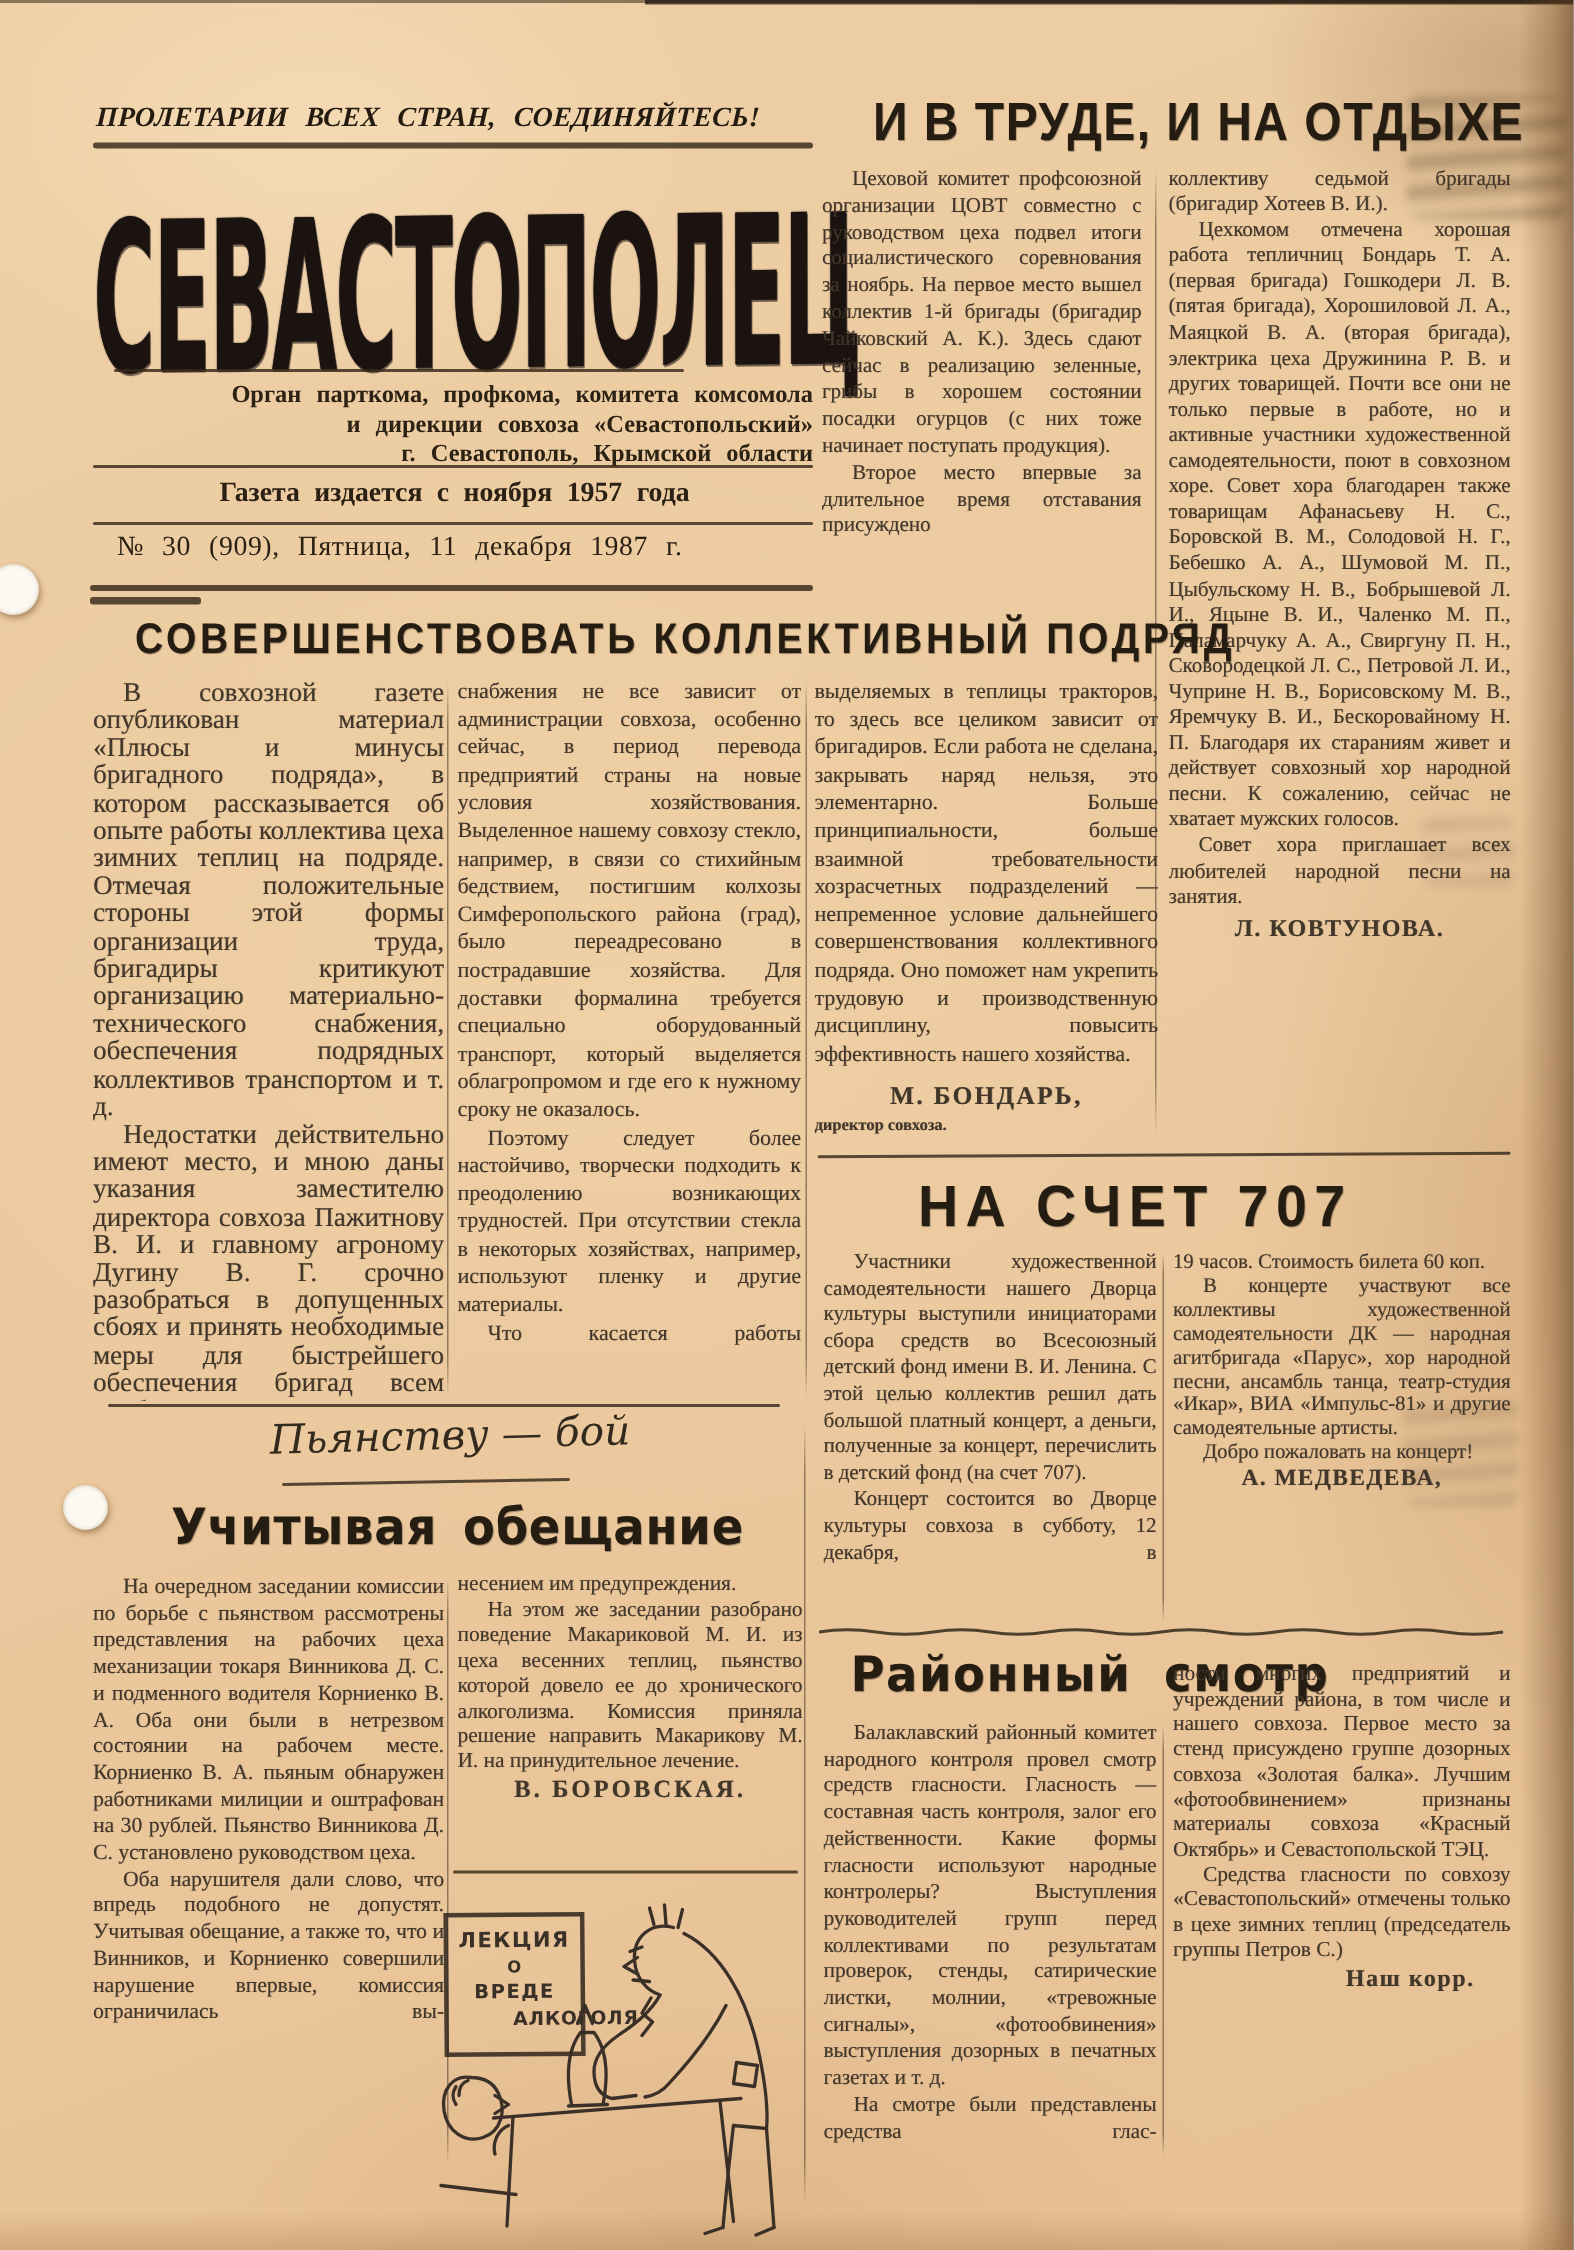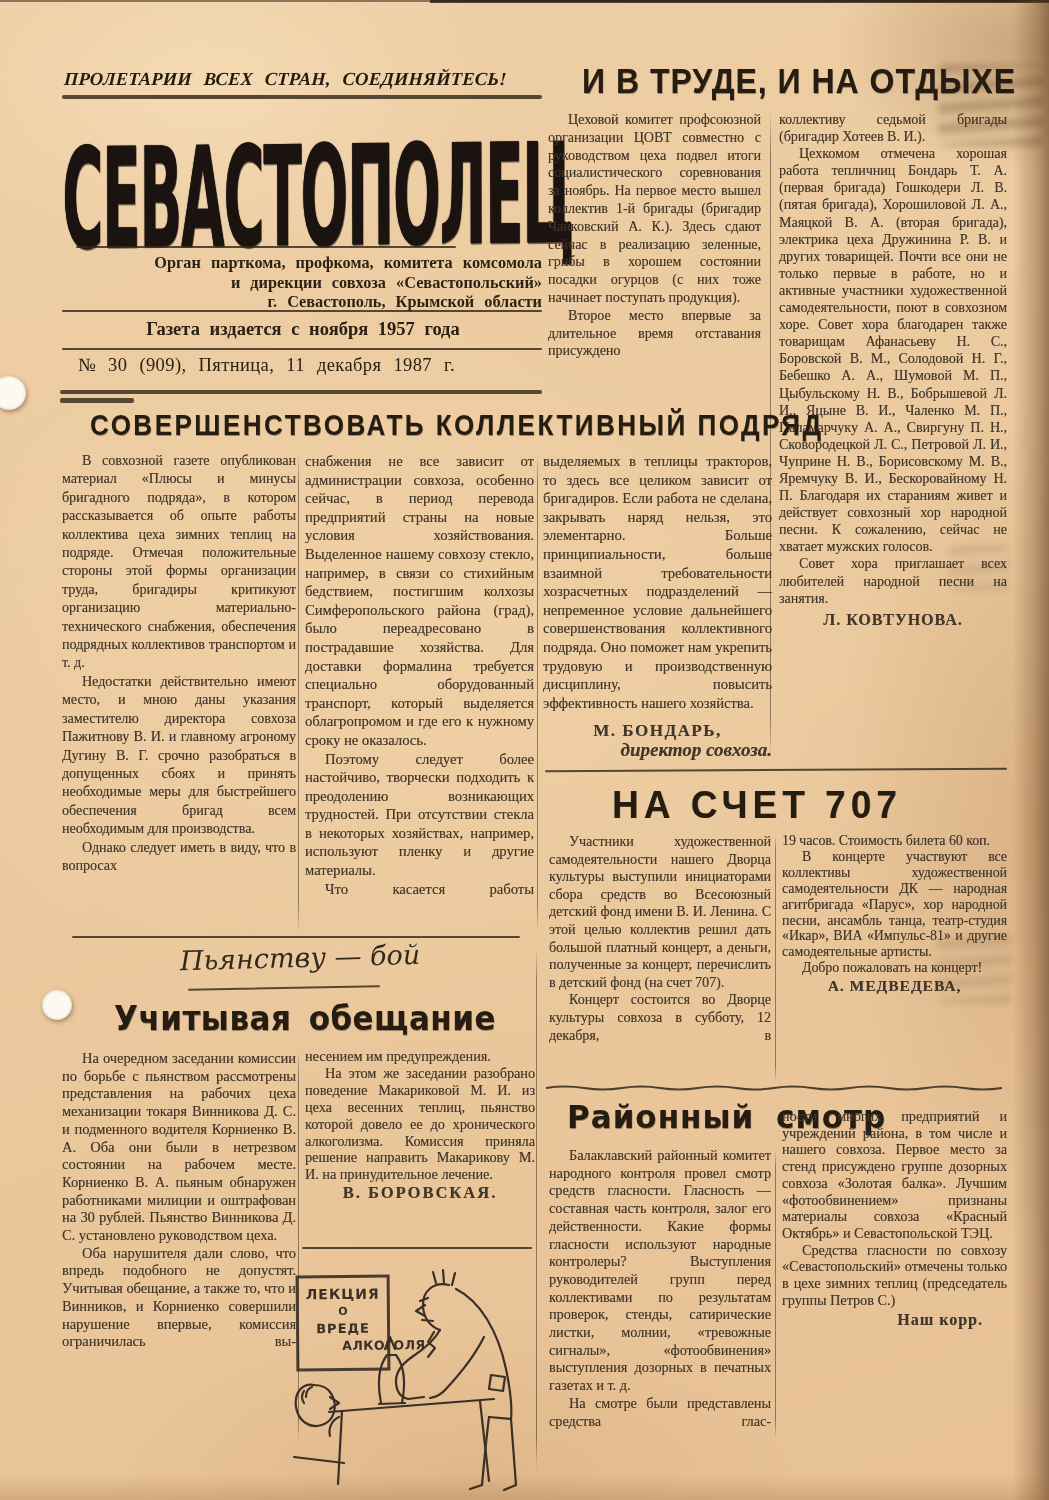--- a/index.html
+++ b/index.html
@@ -122,36 +122,36 @@
   <div class="col" style="left:779px;top:111px;width:228px;height:650px;font-size:14px;line-height:17.1px;">
     <p class="cont">коллективу седьмой бригады (бригадир Хотеев В. И.).</p>
     <p>Цехкомом отмечена хорошая работа тепличниц Бондарь Т. А. (первая бригада) Гошкодери Л. В. (пятая бригада), Хорошиловой Л. А., Маяцкой В. А. (вторая бригада), электрика цеха Дружинина Р. В. и других товарищей. Почти все они не только первые в работе, но и активные участники художественной самодеятельности, поют в совхозном хоре. Совет хора благодарен также товарищам Афанасьеву Н. С., Боровской В. М., Солодовой Н. Г., Бебешко А. А., Шумовой М. П., Цыбульскому Н. В., Бобрышевой Л. И., Яцыне В. И., Чаленко М. П., Паламарчуку А. А., Свиргуну П. Н., Сковородецкой Л. С., Петровой Л. И., Чуприне Н. В., Борисовскому М. В., Яремчуку В. И., Бескоровайному Н. П. Благодаря их стараниям живет и действует совхозный хор народной песни. К сожалению, сейчас не хватает мужских голосов.</p>
     <p>Совет хора приглашает всех любителей народной песни на занятия.</p>
     <p class="sig" style="text-align:center;font-size:16px;letter-spacing:1px;margin-top:4px;">Л. КОВТУНОВА.</p>
   </div>
   <div class="vr" style="left:770px;top:112px;height:645px;"></div>
 
   <div class="headline" style="left:90px;top:409px;font-size:26px;letter-spacing:2.5px;transform:scaleY(1.1);transform-origin:top left;">СОВЕРШЕНСТВОВАТЬ КОЛЛЕКТИВНЫЙ ПОДРЯД</div>
 
-  <div class="col" style="left:62px;top:452px;width:234px;height:482px;font-size:14px;line-height:18.4px;">
+  <div class="col" style="left:62px;top:452px;width:234px;height:482px;font-size:18px;line-height:18.4px;">
     <p>В совхозной газете опубликован материал «Плюсы и минусы бригадного подряда», в котором рассказывается об опыте работы коллектива цеха зимних теплиц на подряде. Отмечая положительные стороны этой формы организации труда, бригадиры критикуют организацию материально-технического снабжения, обеспечения подрядных коллективов транспортом и т. д.</p>
     <p>Недостатки действительно имеют место, и мною даны указания заместителю директора совхоза Пажитнову В. И. и главному агроному Дугину В. Г. срочно разобраться в допущенных сбоях и принять необходимые меры для быстрейшего обеспечения бригад всем необходимым для производства.</p>
     <p class="spread">Однако следует иметь в виду, что в вопросах</p>
   </div>
 
   <div class="col" style="left:305px;top:452px;width:229px;height:482px;font-size:14.6px;line-height:18.6px;">
     <p class="cont">снабжения не все зависит от администрации совхоза, особенно сейчас, в период перевода предприятий страны на новые условия хозяйствования. Выделенное нашему совхозу стекло, например, в связи со стихийным бедствием, постигшим колхозы Симферопольского района (град), было переадресовано в пострадавшие хозяйства. Для доставки формалина требуется специально оборудованный транспорт, который выделяется облагропромом и где его к нужному сроку не оказалось.</p>
     <p>Поэтому следует более настойчиво, творчески подходить к преодолению возникающих трудностей. При отсутствии стекла в некоторых хозяйствах, например, используют пленку и другие материалы.</p>
     <p class="spread">Что касается работы</p>
   </div>
 
   <div class="col" style="left:543px;top:452px;width:229px;height:482px;font-size:14.6px;line-height:18.6px;">
     <p class="cont">выделяемых в теплицы тракторов, то здесь все целиком зависит от бригадиров. Если работа не сделана, закрывать наряд нельзя, это элементарно. Больше принципиальности, больше взаимной требовательности хозрасчетных подразделений — непременное условие дальнейшего совершенствования коллективного подряда. Оно поможет нам укрепить трудовую и производственную дисциплину, повысить эффективность нашего хозяйства.</p>
     <p class="sig" style="text-align:center;font-size:17px;letter-spacing:1.5px;margin-top:10px;">М. БОНДАРЬ,</p>
-    <p class="sig" style="text-align:right;font-size:19px;font-style:italic;">директор совхоза.</p>
+    <p class="sig" style="text-align:left;font-size:11px;">директор совхоза.</p>
   </div>
   <div class="vr" style="left:298px;top:454px;height:478px;"></div>
   <div class="vr" style="left:537px;top:454px;height:478px;"></div>
   <div class="hr" style="left:72px;top:936px;width:448px;height:2px;"></div>
   <div class="hr" style="left:545px;top:769px;width:462px;height:2px;transform:rotate(-.3deg);"></div>
 
   <div class="headline" style="left:612px;top:783px;font-size:37px;letter-spacing:5px;transform:scaleY(1.05);transform-origin:top left;">НА СЧЕТ 707</div>
 
   <div class="col" style="left:549px;top:833px;width:222px;height:252px;font-size:14px;line-height:17.6px;">
     <p>Участники художественной самодеятельности нашего Дворца культуры выступили инициаторами сбора средств во Всесоюзный детский фонд имени В. И. Ленина. С этой целью коллектив решил дать большой платный концерт, а деньги, полученные за концерт, перечислить в детский фонд (на счет 707).</p>

